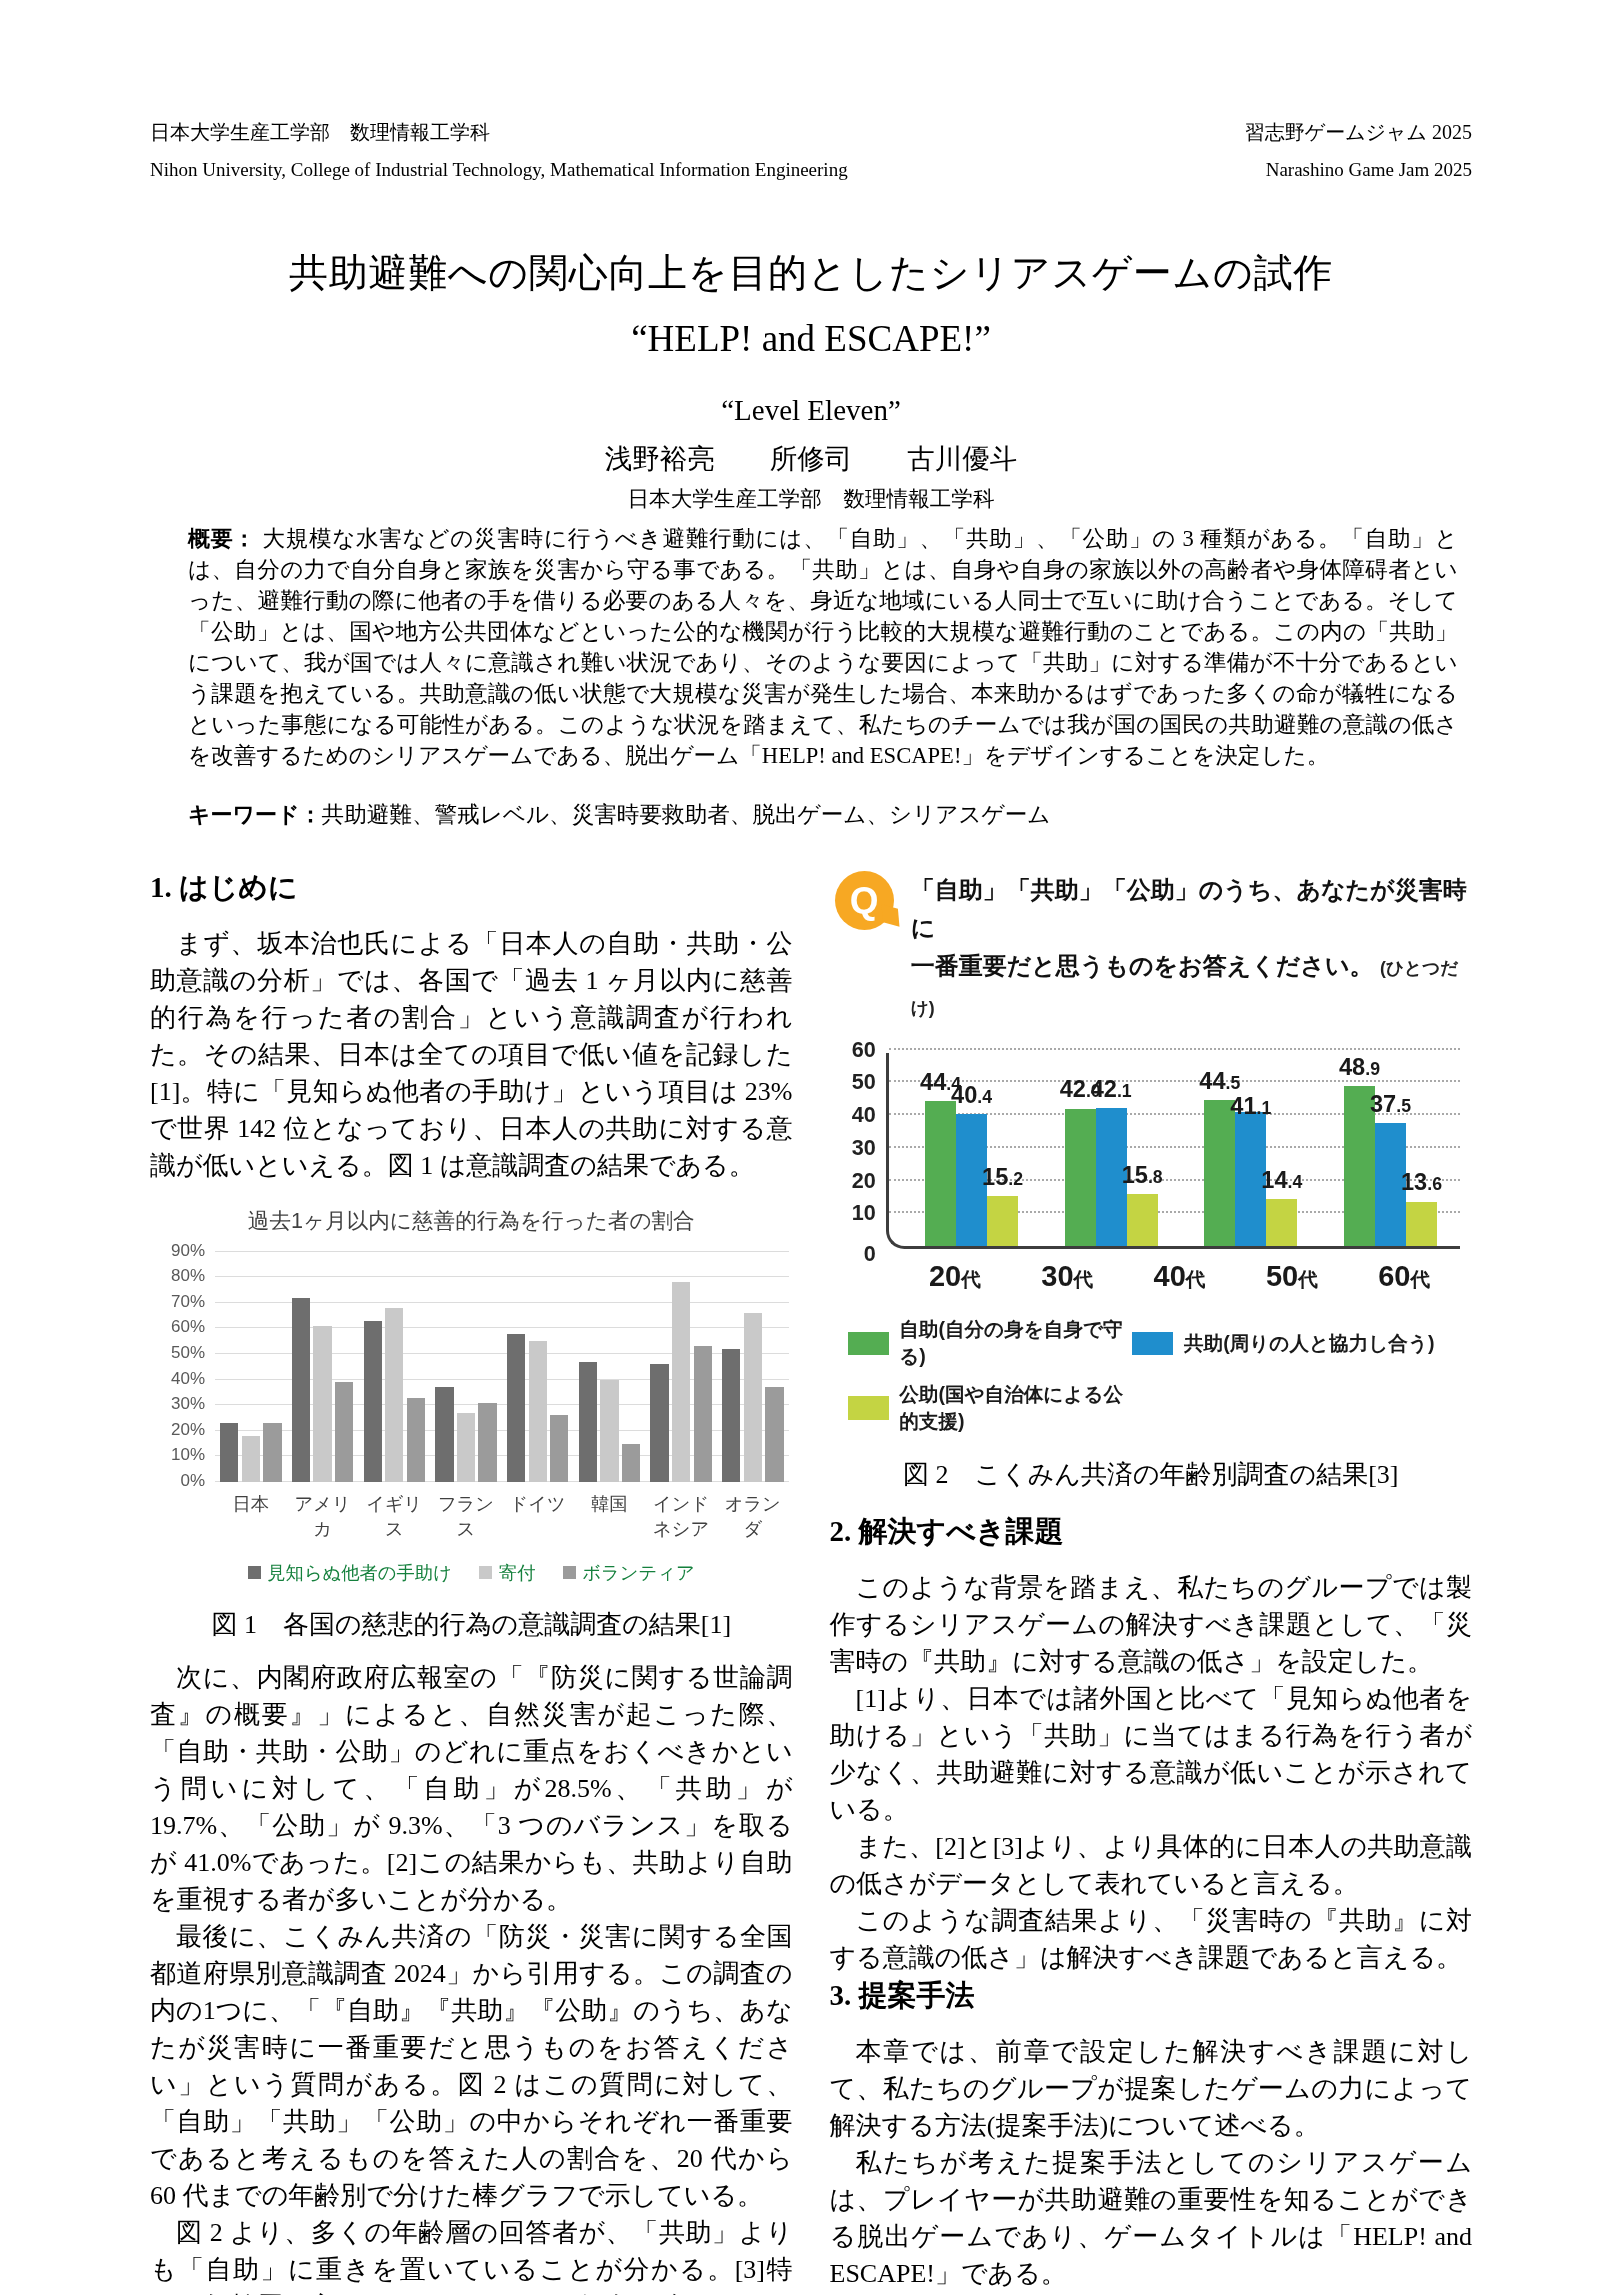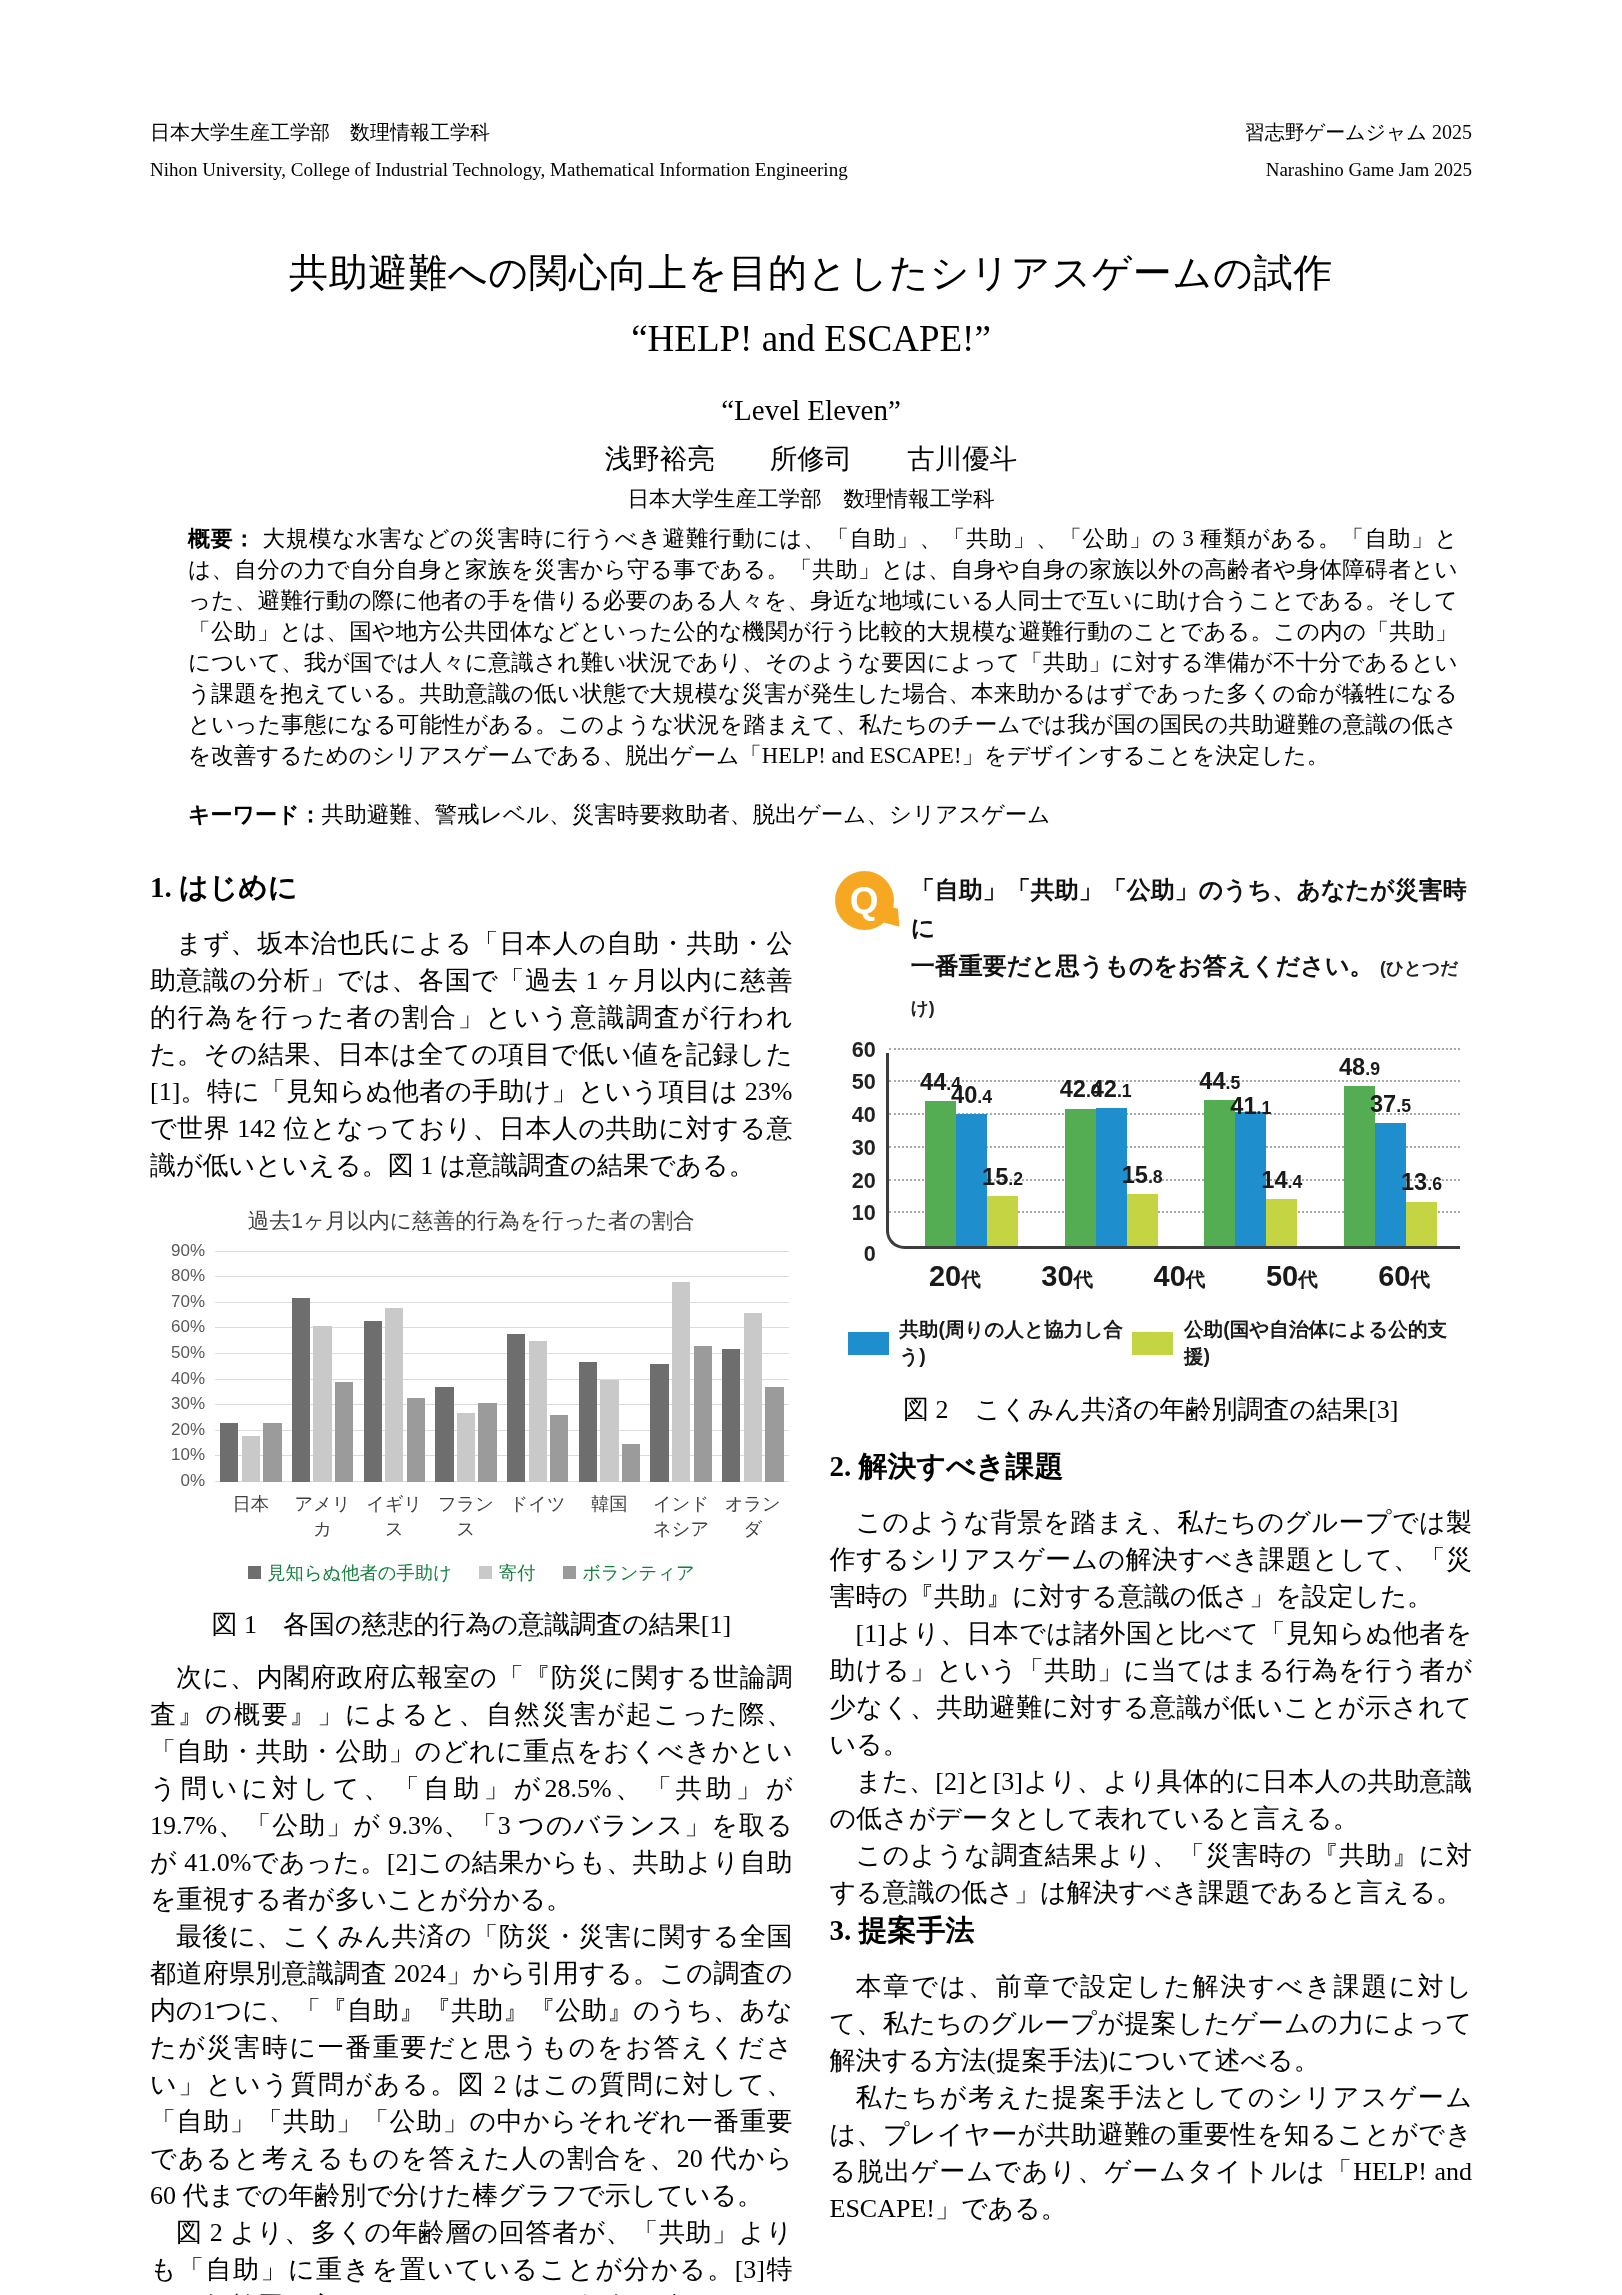--- a/index.html
+++ b/index.html
@@ -325,20 +325,24 @@
             </div>
           <div class="f2-x xlabels">
               <div class="xl"><span class="xi">20</span><span class="xs">代</span></div>
               <div class="xl"><span class="xi">30</span><span class="xs">代</span></div>
               <div class="xl"><span class="xi">40</span><span class="xs">代</span></div>
               <div class="xl"><span class="xi">50</span><span class="xs">代</span></div>
               <div class="xl"><span class="xi">60</span><span class="xs">代</span></div>
             </div>
           <div class="f2-legend">
             <span class="li">
+                <span class="sw" style="background: rgb(84, 173, 82);"></span>
+                <span>自助(自分の身を自身で守る)</span>
+              </span>
+            <span class="li">
                 <span class="sw" style="background: rgb(31, 142, 205);"></span>
                 <span>共助(周りの人と協力し合う)</span>
               </span>
             <span class="li">
                 <span class="sw" style="background: rgb(196, 212, 67);"></span>
                 <span>公助(国や自治体による公的支援)</span>
               </span>
           </div>
           <div class="figcap">図 2　こくみん共済の年齢別調査の結果[3]</div>
         </div>

